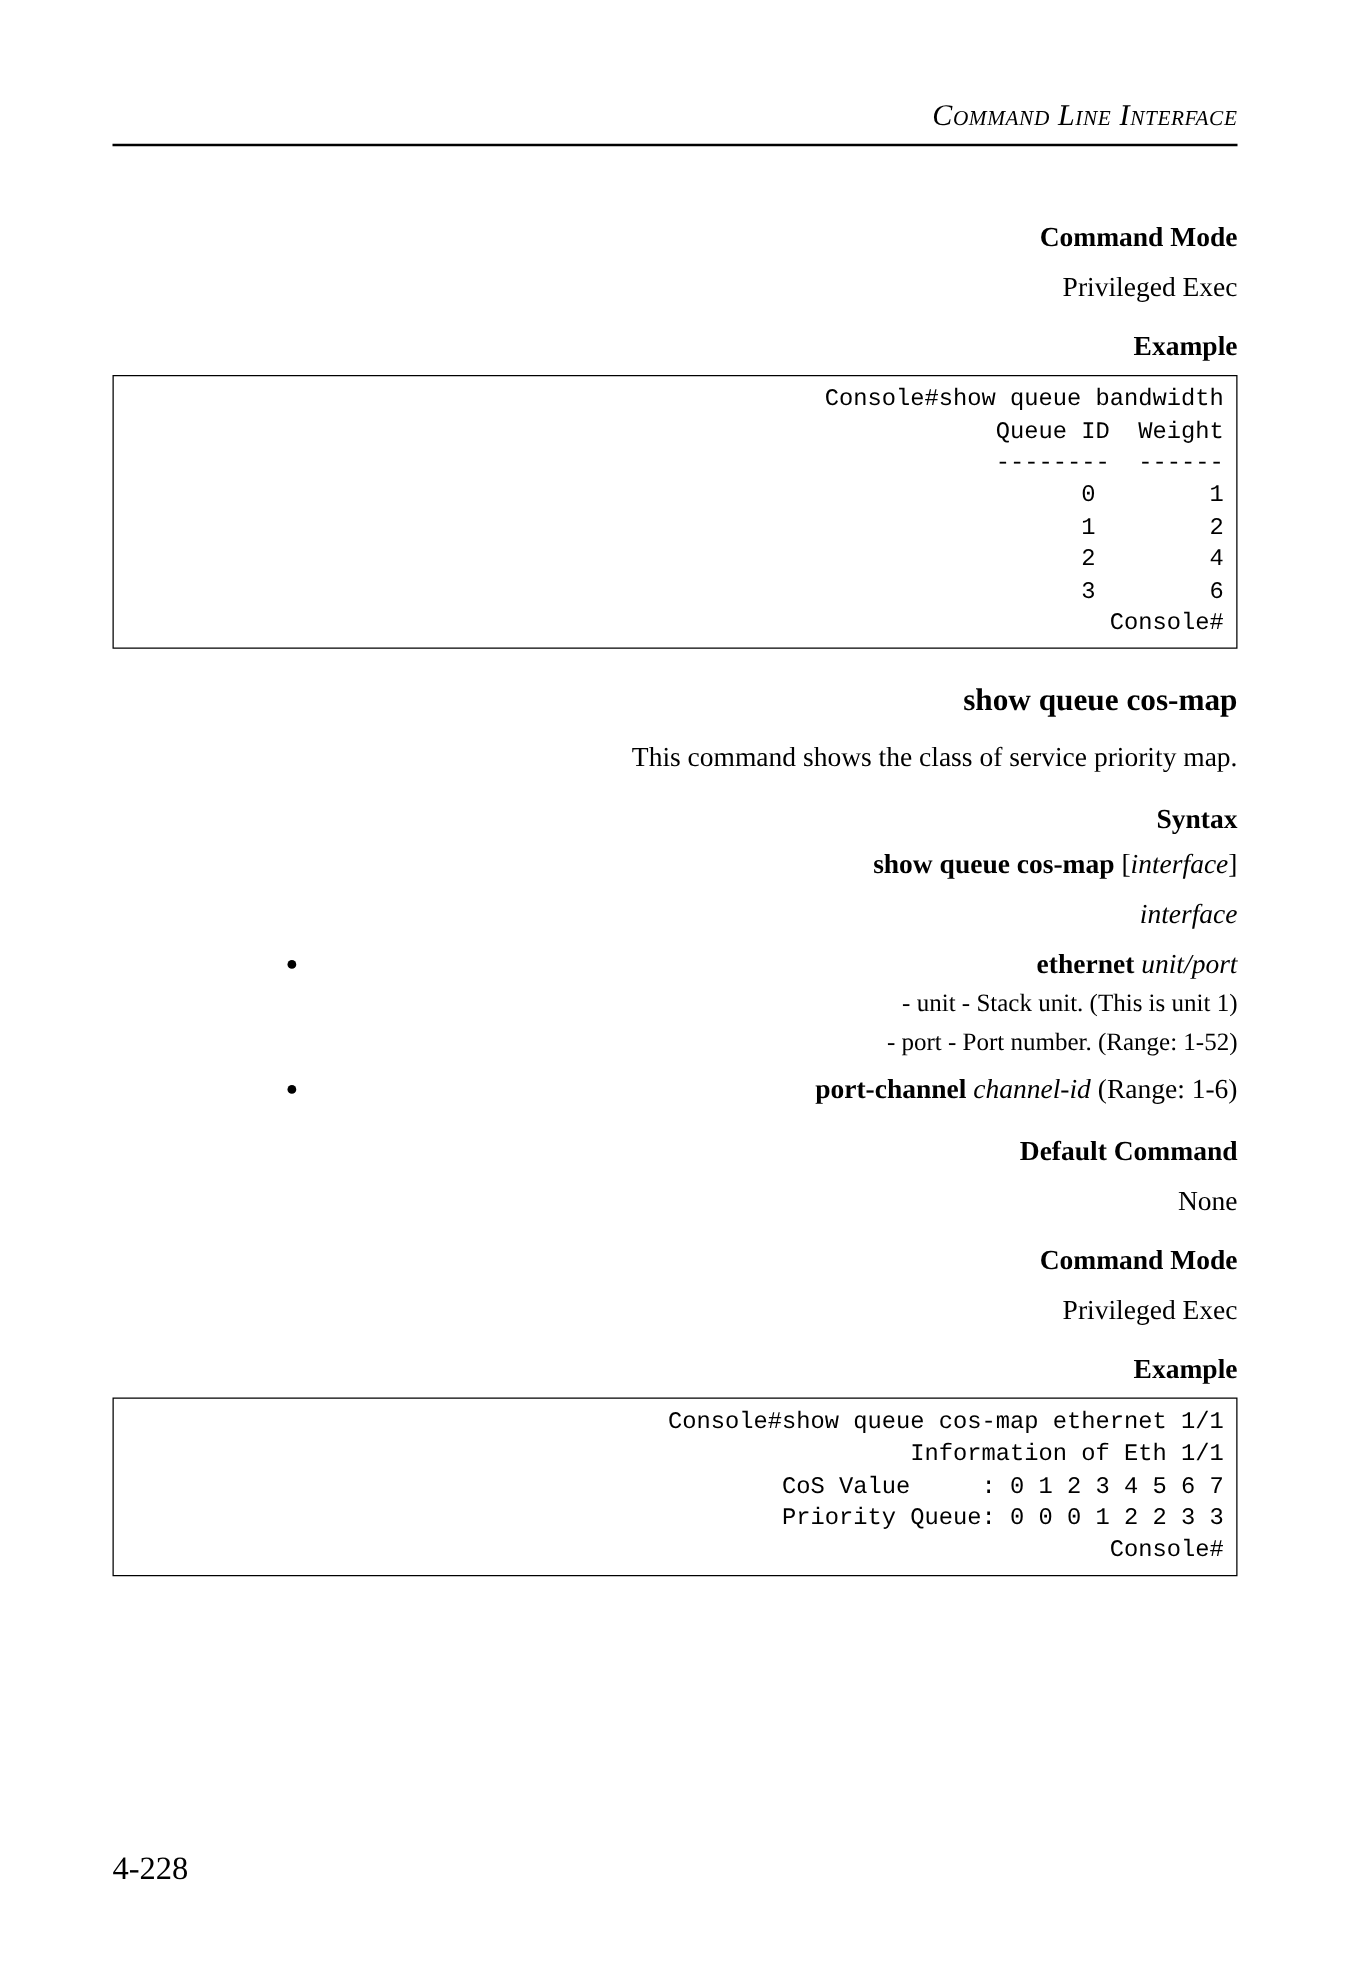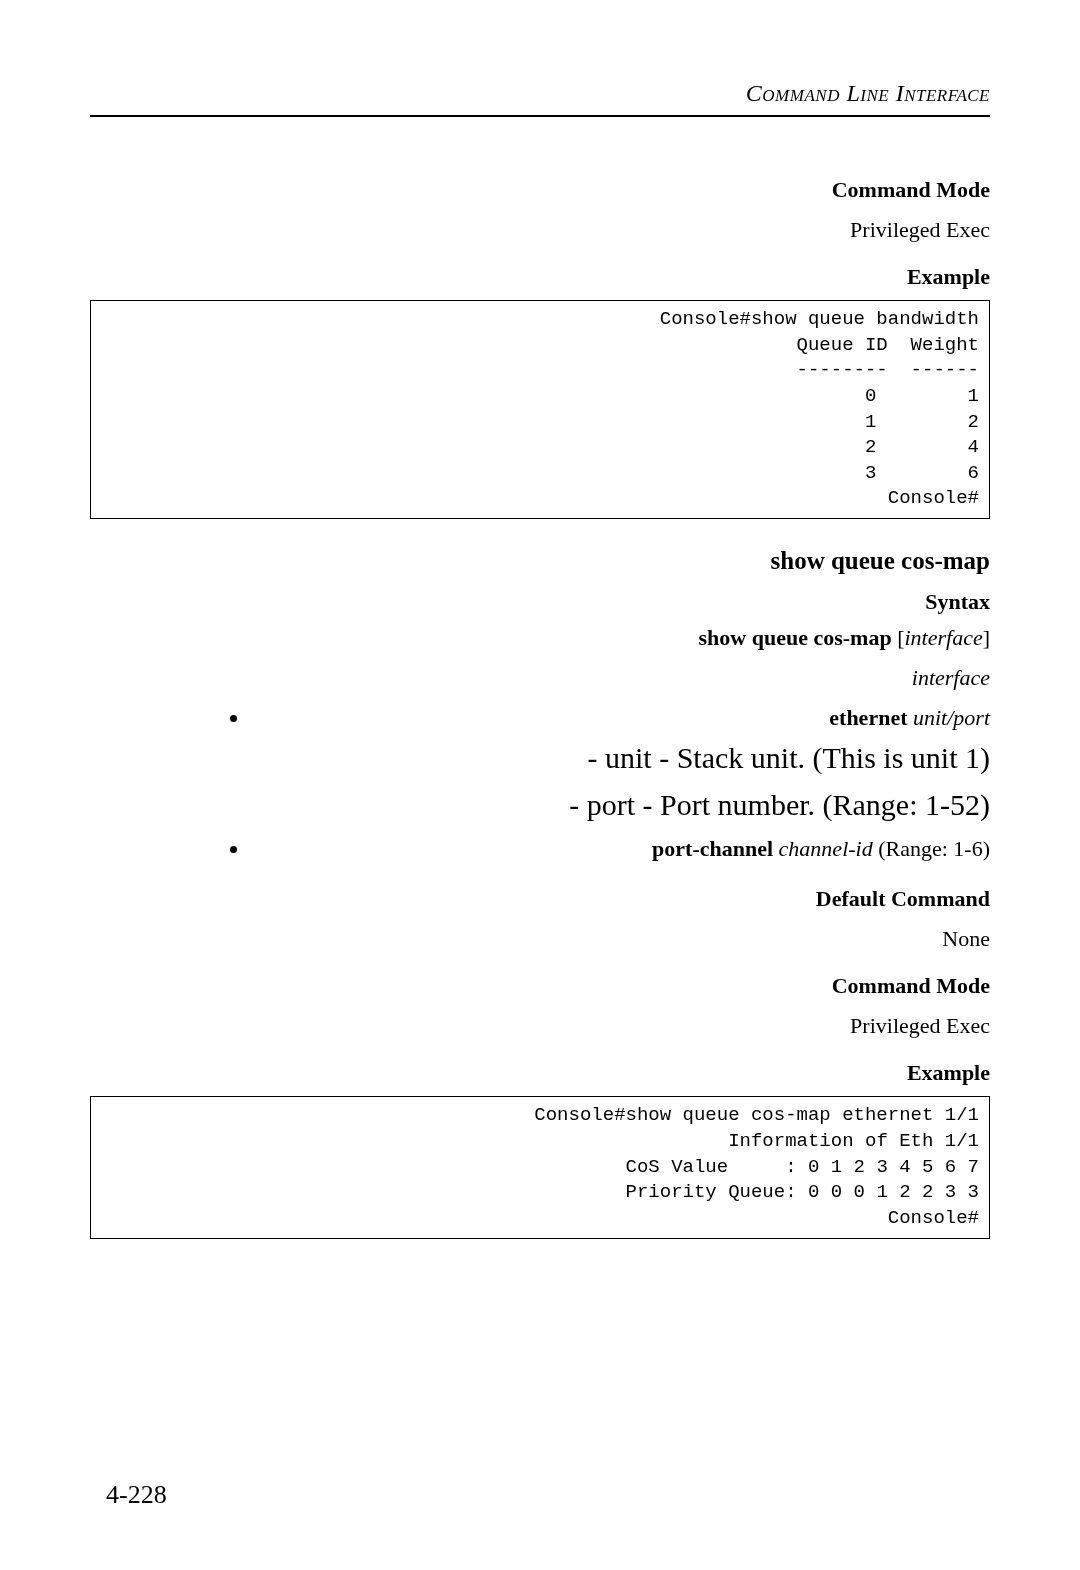--- a/index.html
+++ b/index.html
@@ -80,27 +80,27 @@
     list-style: disc;
     margin-left: 160px;
     font-size: 22px;
     line-height: 1.55;
   }
   ul.bullets li { margin-bottom: 4px; }
   ul.bullets .bold { font-weight: bold; }
   ul.bullets .ital { font-style: italic; }
   .sub-dash {
     margin-left: 28px;
-    font-size: 30px;
+    font-size: 20px;
     line-height: 1.55;
   }
   .page-number {
     position: absolute;
     bottom: 60px;
-    left: 106px;
+    left: 90px;
     font-size: 26px;
   }
 </style>
 </head>
 <body>
 
 <div class="page">
 
   <div class="running-head">Command Line Interface</div>
   <hr class="header-rule">
@@ -116,22 +116,23 @@
  Queue ID  Weight
  --------  ------
     0        1
     1        2
     2        4
     3        6
 Console#</div>
   </div>
 
   <div class="cmd-heading">show queue cos-map</div>
+  <div class="body-text" style="margin-left:60px;">This command shows the class of service priority map.</div>
 
-  <div class="block" style="">
+  <div class="block" style="margin-top:20px;">
     <div class="section-label">Syntax</div>
     <div class="syntax-line">
       <span class="bold">show queue cos-map</span><span> [</span><span class="ital">interface</span><span>]</span>
     </div>
     <div class="interface-word">interface</div>
     <ul class="bullets">
       <li>
         <span class="bold">ethernet</span><span class="ital"> unit/port</span>
         <div class="sub-dash">- unit - Stack unit. (This is unit 1)</div>
         <div class="sub-dash">- port - Port number. (Range: 1-52)</div>

